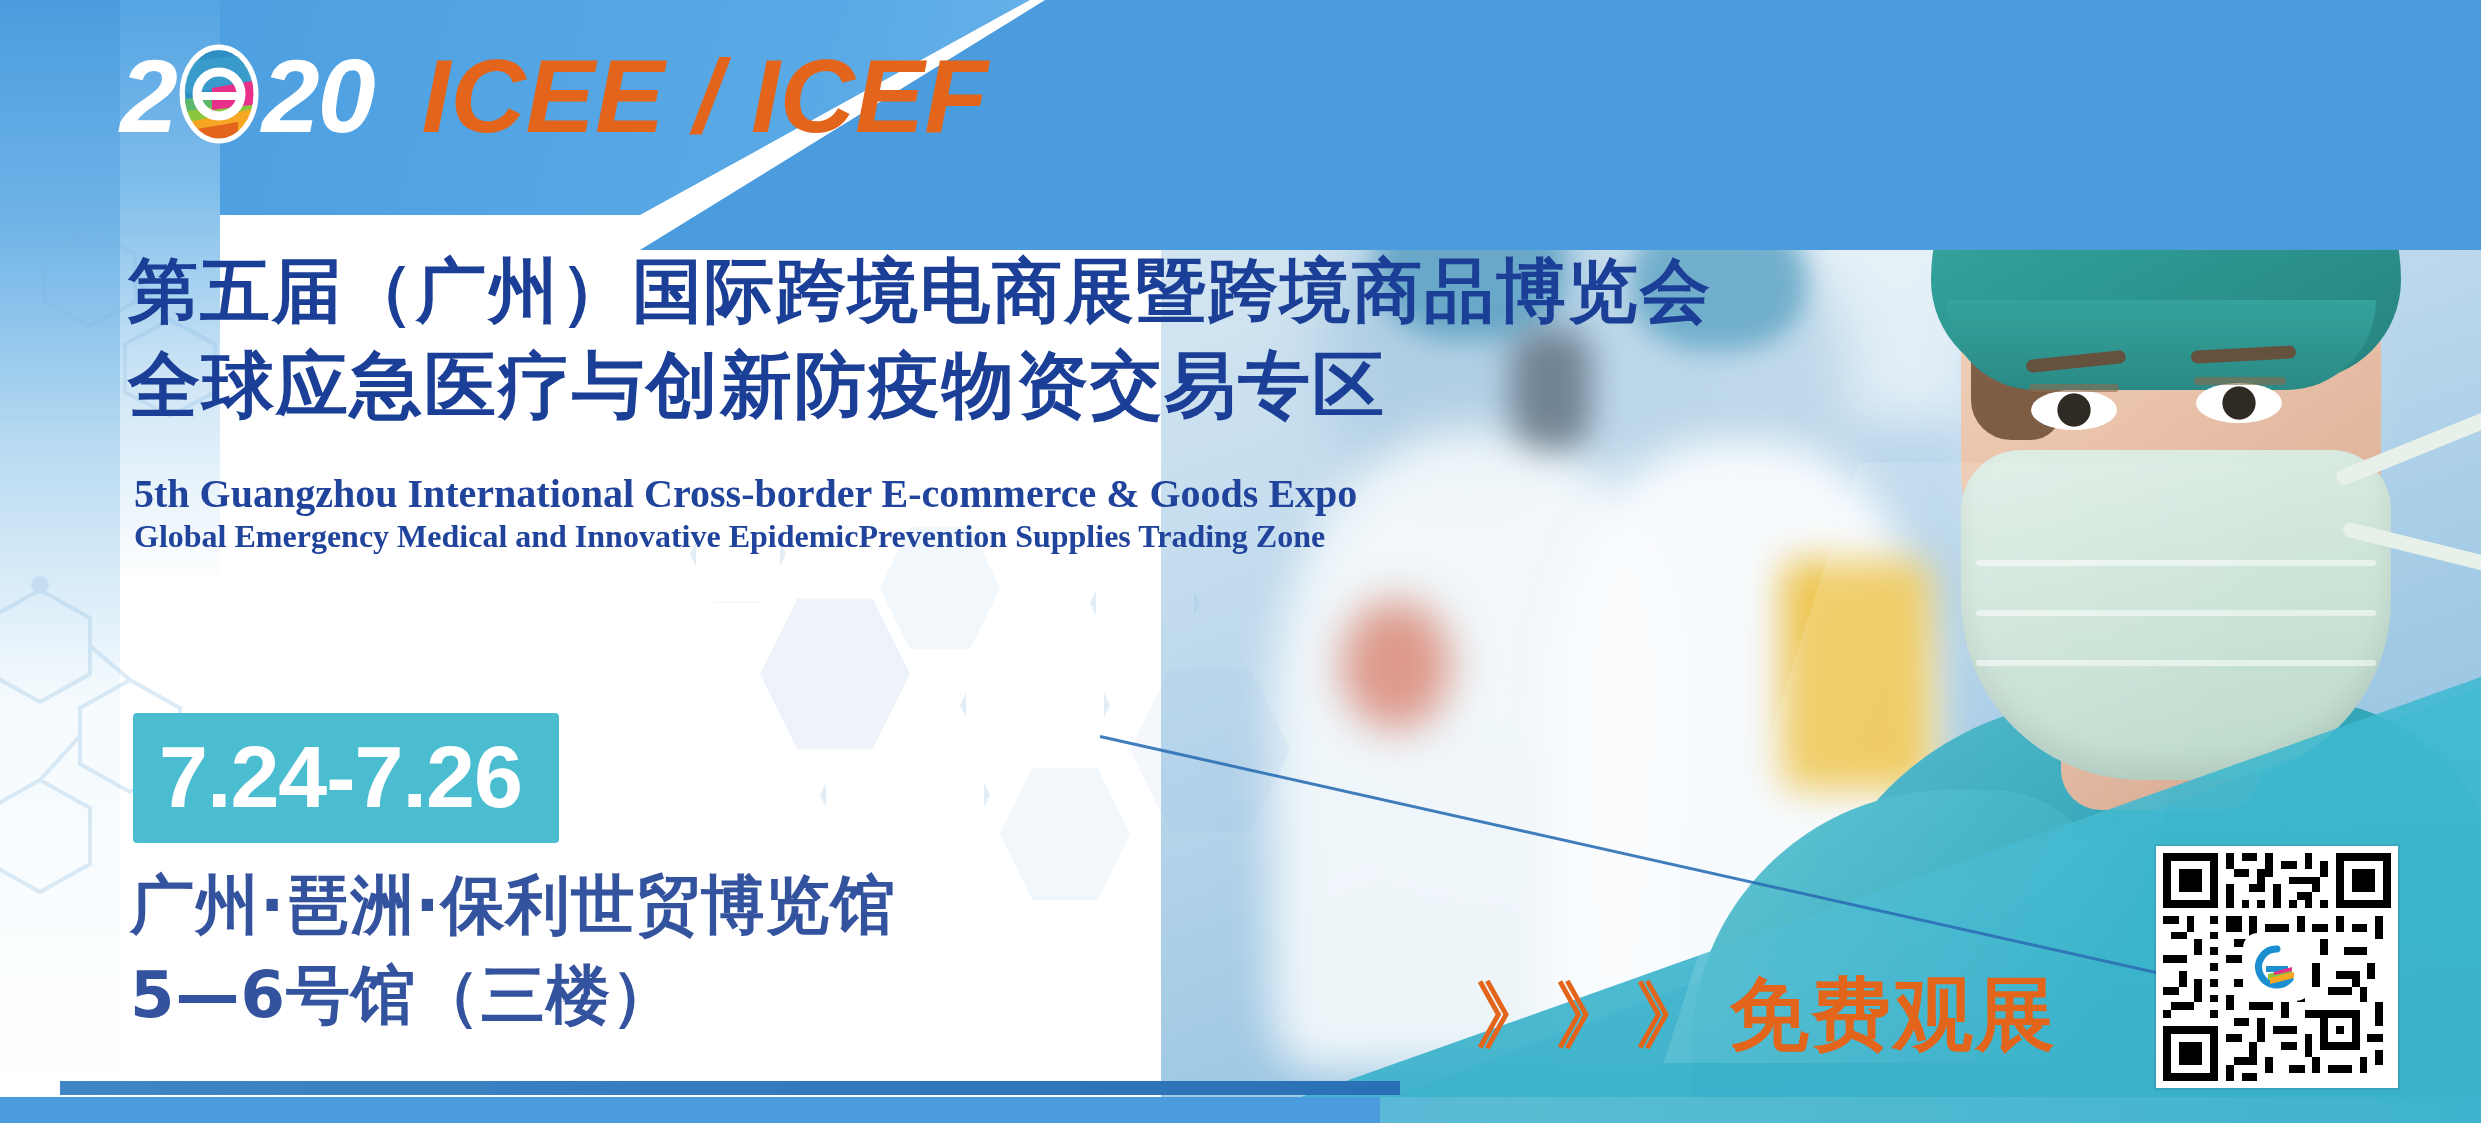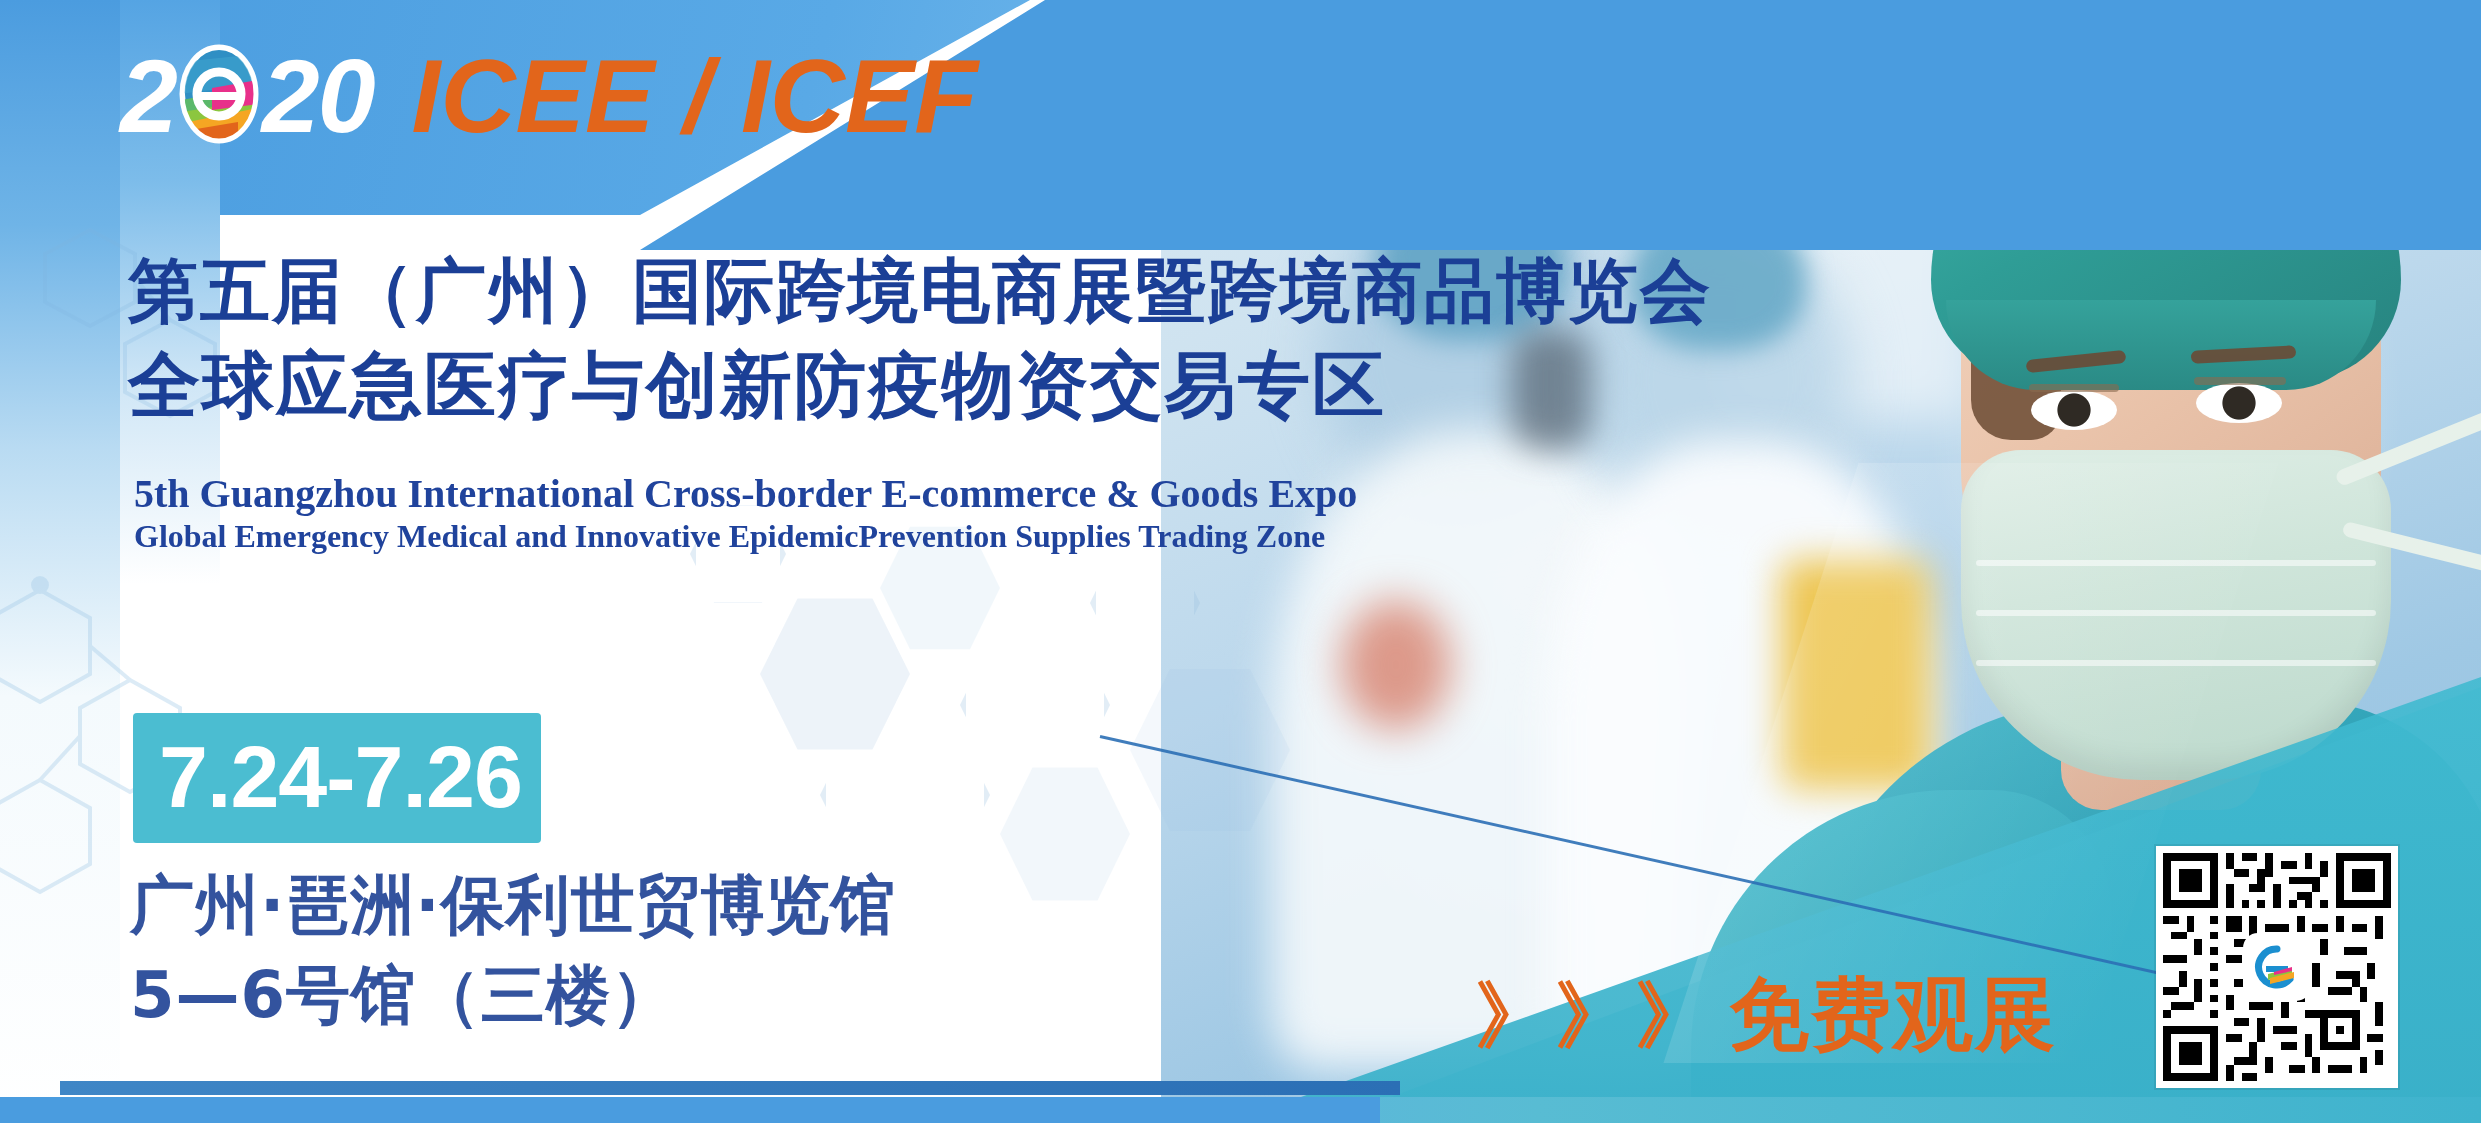--- a/index.html
+++ b/index.html
@@ -185,21 +185,21 @@
     font-family:"Liberation Sans","DejaVu Sans",sans-serif;
     font-style:italic;font-weight:bold;color:#ffffff;
     font-size:104px;line-height:1;letter-spacing:-2px;
   }
   .emblem{
     position:relative;width:82px;height:104px;margin:0 2px 0 2px;
   }
   .icee{
     font-family:"Liberation Sans","DejaVu Sans",sans-serif;
     font-style:italic;font-weight:bold;color:#e2651b;
-    font-size:104px;line-height:1;margin-left:38px;letter-spacing:0px;
+    font-size:104px;line-height:1;margin-left:48px;letter-spacing:0px;
   }
 
   .cn-title1{
     position:absolute;left:128px;top:245px;
     font-family:"DejaVu Sans","Liberation Sans",sans-serif;
     font-weight:bold;font-size:70px;letter-spacing:2px;color:#1b3f96;
     white-space:nowrap;
   }
   .cn-title2{
     position:absolute;left:128px;top:338px;
@@ -213,21 +213,21 @@
     font-weight:bold;color:#20439c;white-space:nowrap;
   }
   .en1{top:470px;font-size:40px;}
   .en2{top:518px;font-size:32px;}
 
   .date-badge{
     position:absolute;left:133px;top:713px;
     background:#4bbdd1;color:#ffffff;
     font-family:"Liberation Sans","DejaVu Sans",sans-serif;
     font-weight:bold;font-size:88px;line-height:1;
-    padding:20px 19px 22px 26px;border-radius:4px;letter-spacing:-1px;
+    padding:20px 37px 22px 26px;border-radius:4px;letter-spacing:-1px;
   }
   .venue1{
     position:absolute;left:130px;top:862px;
     font-family:"DejaVu Sans","Liberation Sans",sans-serif;
     font-weight:bold;font-size:64px;color:#33539e;letter-spacing:1px;white-space:nowrap;
   }
   .venue2{
     position:absolute;left:130px;top:952px;
     font-family:"DejaVu Sans","Liberation Sans",sans-serif;
     font-weight:bold;font-size:64px;color:#33539e;letter-spacing:1px;white-space:nowrap;

